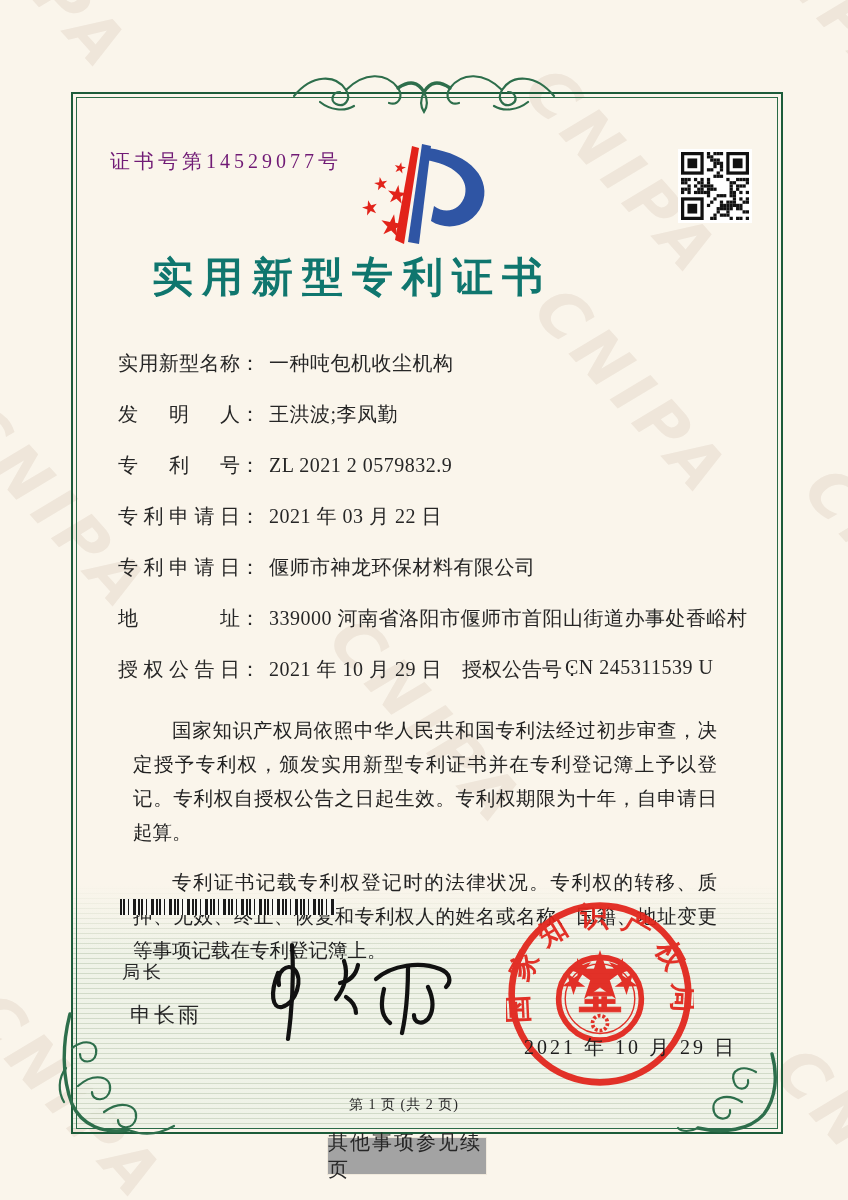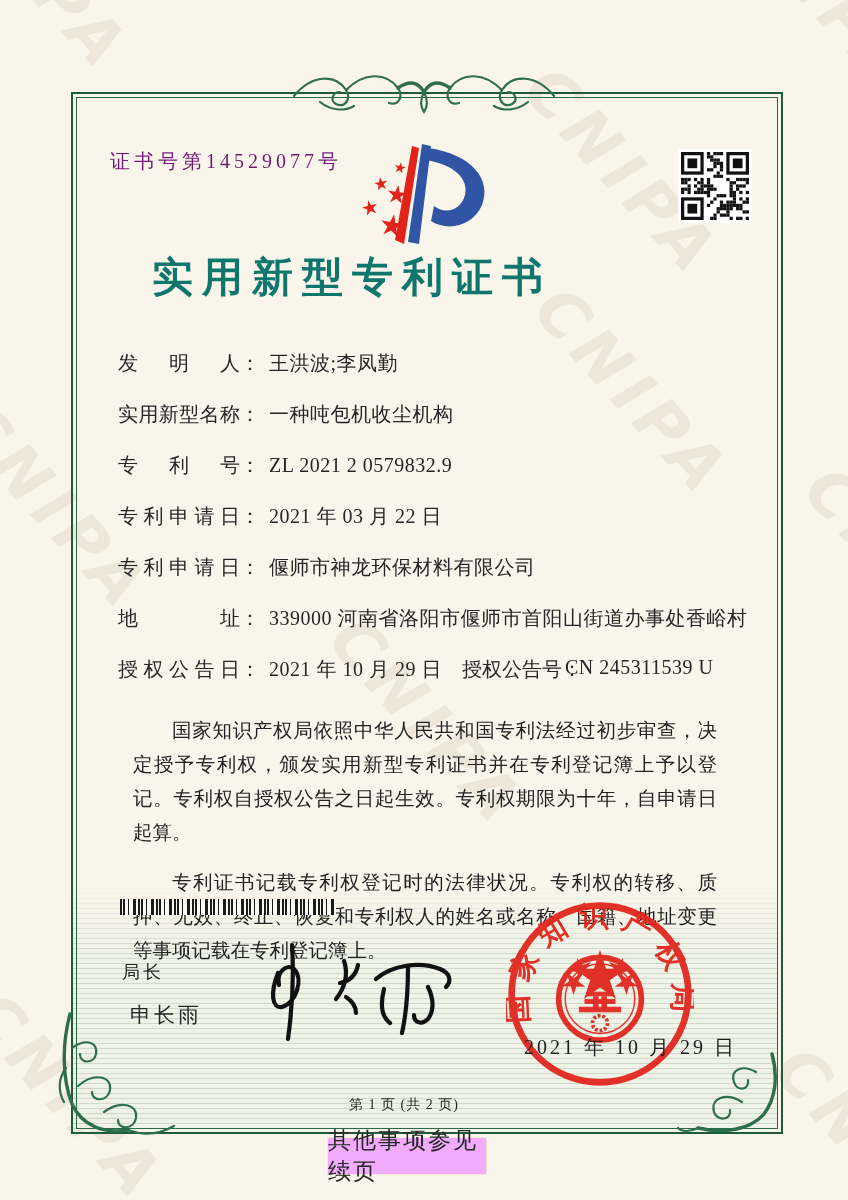--- a/index.html
+++ b/index.html
@@ -103,23 +103,23 @@
     position:absolute;left:524px;top:1034px;font-size:20px;letter-spacing:3px;color:#1d1d1d;
   }
 
   
   .page-no{
     position:absolute;left:71px;top:1096px;width:666px;text-align:center;
     font-size:14px;letter-spacing:1px;
   }
   .cont-note{
     position:absolute;left:327px;top:1137px;width:158px;height:36px;
-    background:#f0abfc;border:1px solid #f0e9dc;
+    background:#a3a3a3;border:1px solid #f0e9dc;
     display:flex;align-items:center;justify-content:center;
-    font-size:23px;letter-spacing:2px;
+    font-size:20px;letter-spacing:2px;
   }
 </style>
 </head>
 <body>
 
 <div class="page">
 
   <div class="wm" style="left:-95px;top:-70px;">CNIPA</div>
   <div class="wm" style="left:690px;top:-50px;">CNIPA</div>
   <div class="wm" style="left:495px;top:135px;">CNIPA</div>
@@ -310,24 +310,24 @@
       <use href="#star" transform="translate(45,57) scale(10) rotate(8)"></use>
       <use href="#star" transform="translate(18,70) scale(8) rotate(-14)"></use>
       <use href="#star" transform="translate(40,88) scale(12) rotate(10)"></use>
     </g>
   </svg>
 
   <div class="title">实用新型专利证书</div>
 
   <div class="fields">
     <div class="frow">
+      <span class="flabel">实用新型名称</span><span class="fcolon">：</span><span class="fvalue">一种吨包机收尘机构</span>
+    </div>
+    <div class="frow">
       <span class="flabel">发明人</span><span class="fcolon">：</span><span class="fvalue">王洪波;李凤勤</span>
-    </div>
-    <div class="frow">
-      <span class="flabel">实用新型名称</span><span class="fcolon">：</span><span class="fvalue">一种吨包机收尘机构</span>
     </div>
     <div class="frow">
       <span class="flabel">专利号</span><span class="fcolon">：</span><span class="fvalue">ZL 2021 2 0579832.9</span>
     </div>
     <div class="frow">
       <span class="flabel">专利申请日</span><span class="fcolon">：</span><span class="fvalue">2021 年 03 月 22 日</span>
     </div>
     <div class="frow">
       <span class="flabel">专利申请日</span><span class="fcolon">：</span><span class="fvalue">偃师市神龙环保材料有限公司</span>
     </div>

